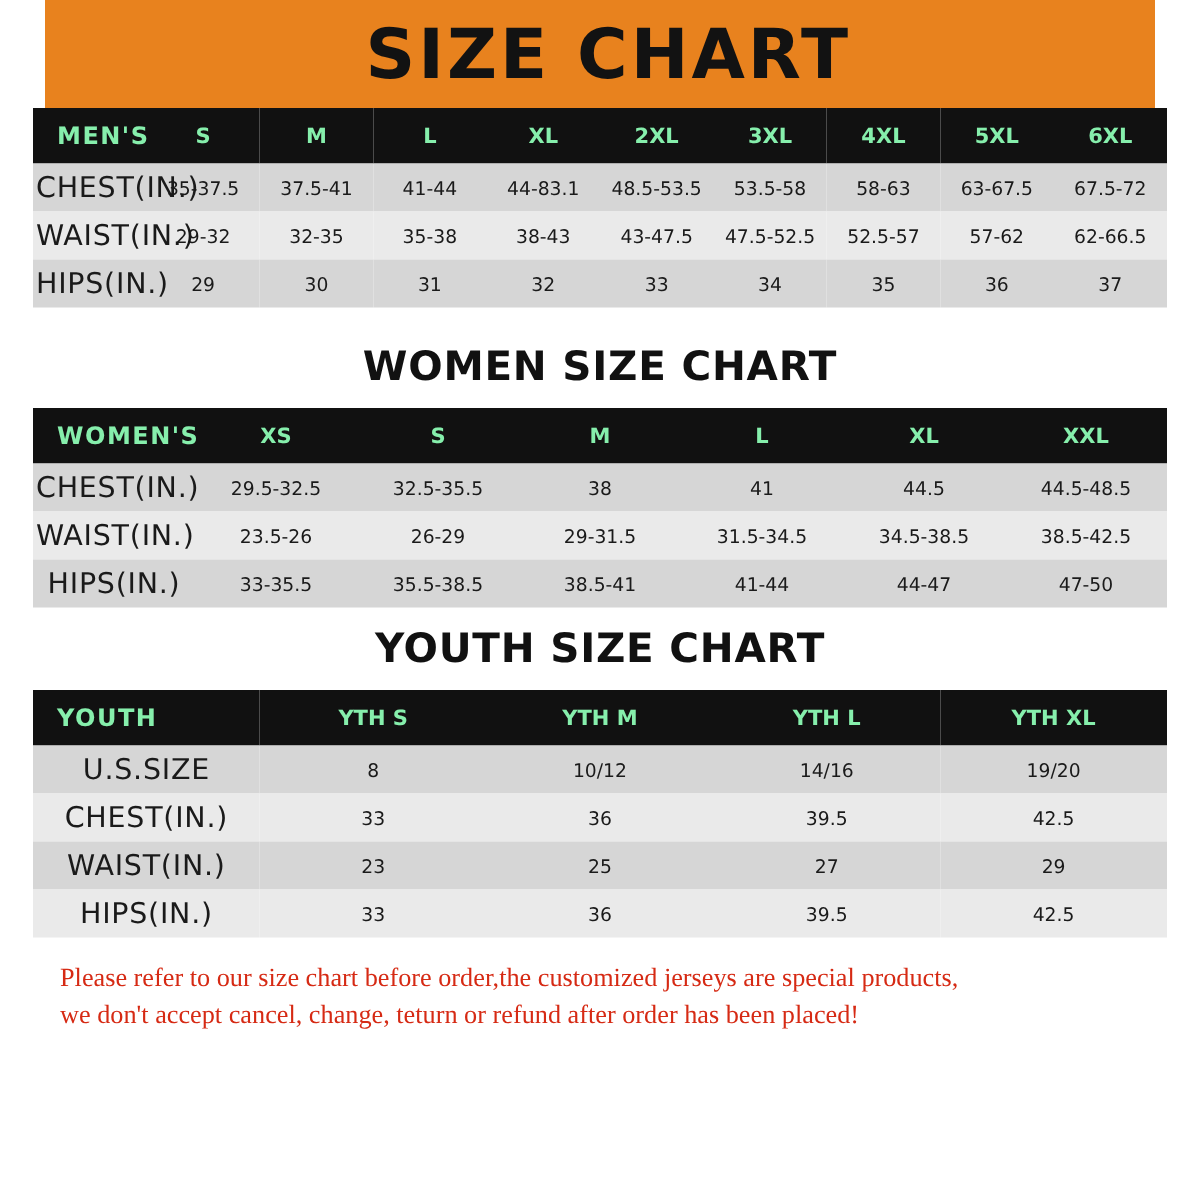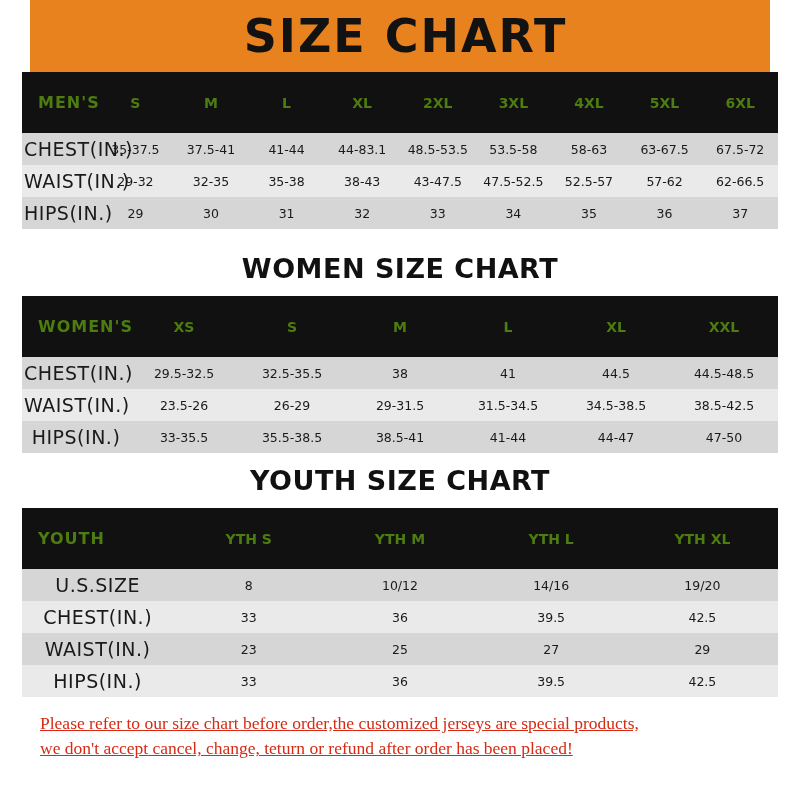--- a/index.html
+++ b/index.html
@@ -81,24 +81,24 @@
     font-size: 12.5px;
     color: #1a1a1a;
     padding: 5px 2px;
     white-space: nowrap;
   }
   
   table.size-table thead tr {
     background: #111111;
   }
   table.size-table thead th {
-    color: #4d7c0f;
+    color: #86efac;
     font-weight: bold;
     font-size: 14px;
-    padding: 21px 2px;
+    padding: 9px 2px;
   }
   table.size-table thead th.row-label {
     text-align: left;
     padding-left: 16px;
     font-size: 16px;
     letter-spacing: 1px;
   }
   
   table.size-table tbody tr.odd  { background: #d6d6d6; }
   table.size-table tbody tr.even { background: #eaeaea; }
@@ -118,21 +118,21 @@
   
   .note {
     margin-top: 14px;
     padding: 0 18px;
     color: #d62a14;
     font-family: "Liberation Serif", serif;
     font-size: 17.5px;
     line-height: 1.45;
     text-align: left;
   }
-  .note .line { display: block; text-decoration: underline; }
+  .note .line { display: block; }
 </style>
 </head>
 <body>
 
 <div class="page">
 
   <div class="header-band">
     <div class="header-title">SIZE CHART</div>
   </div>
 

